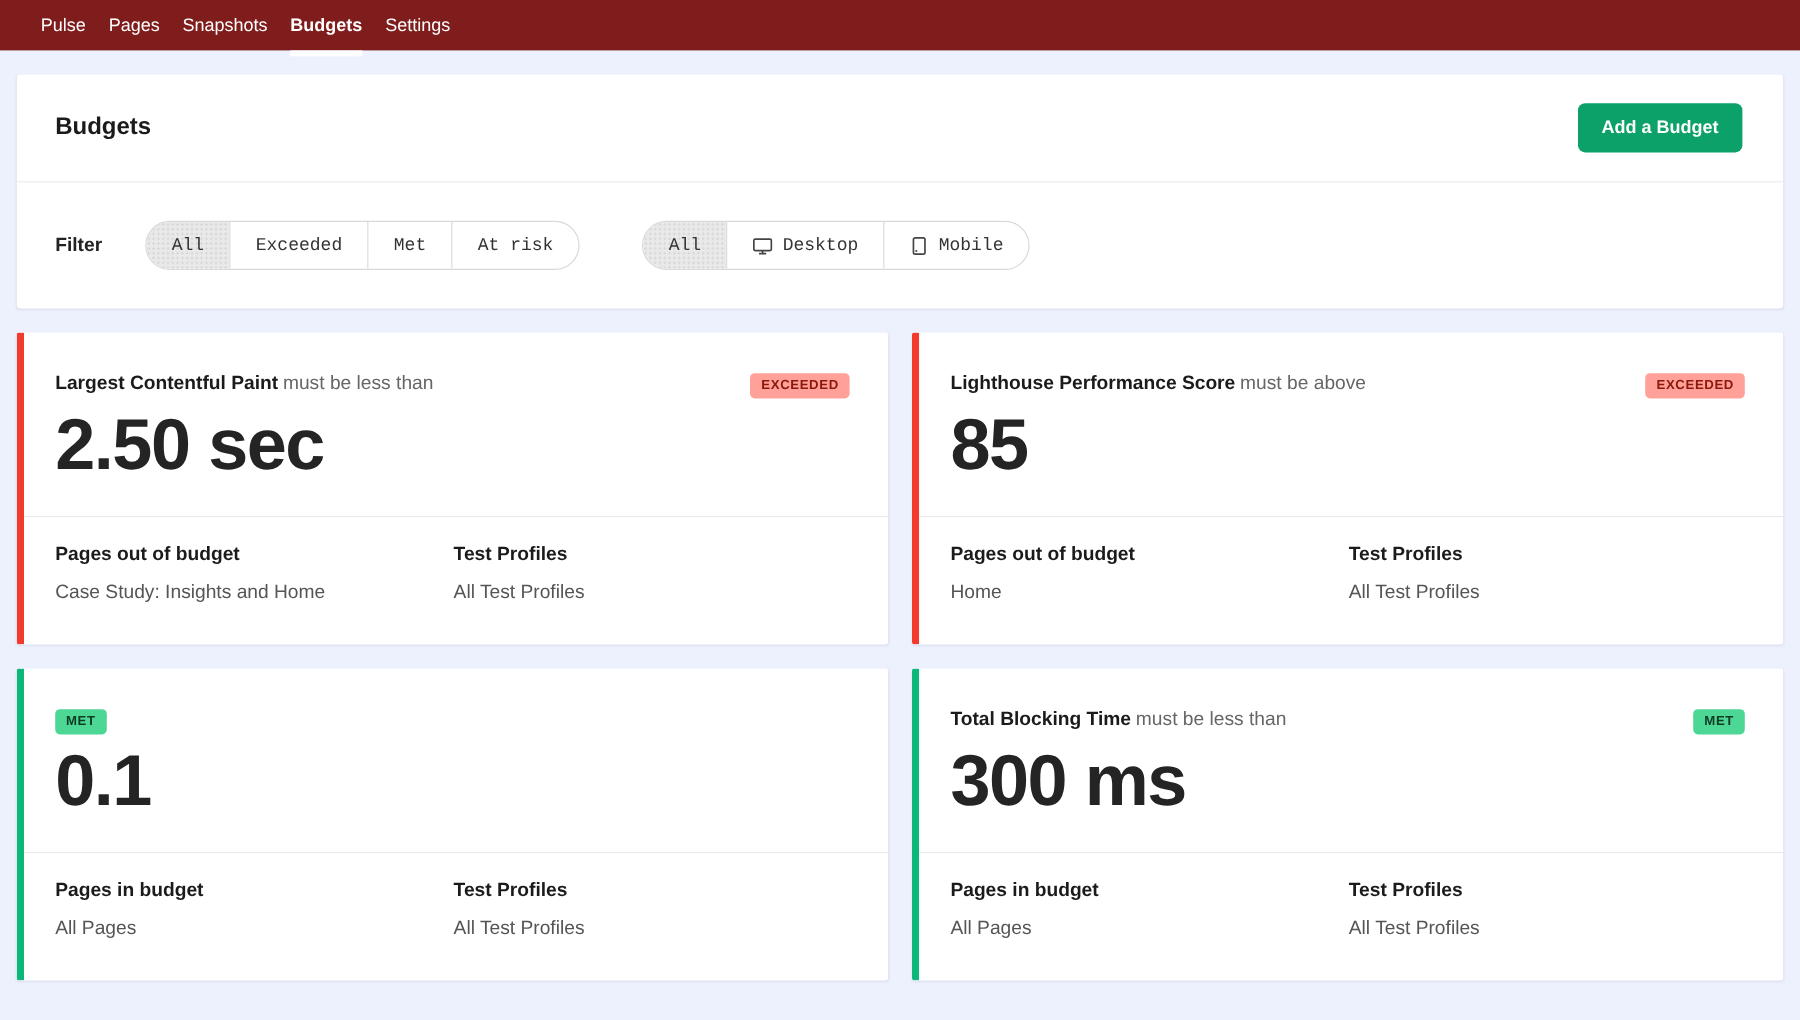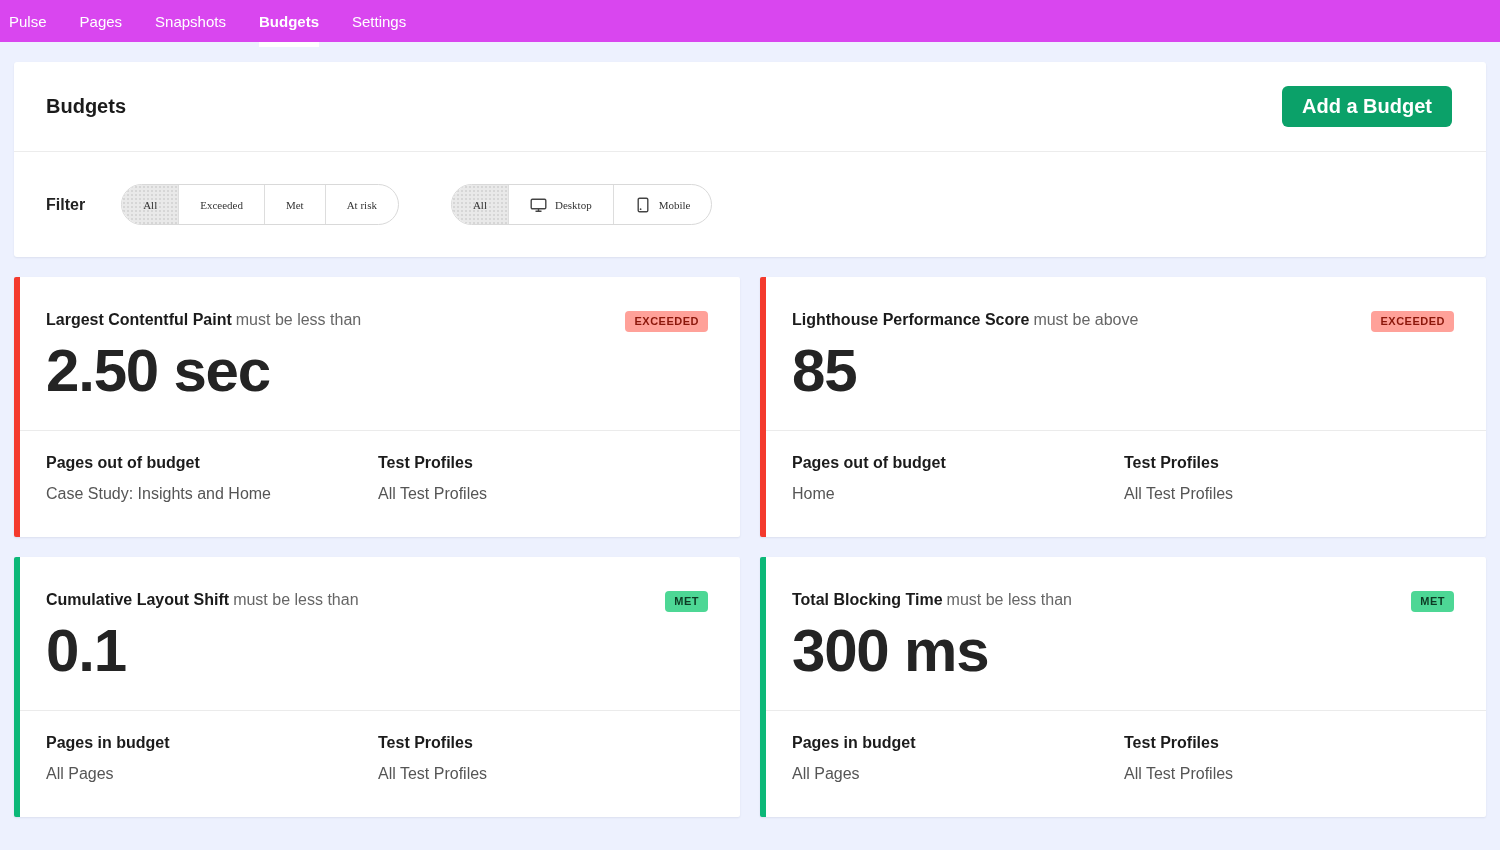--- a/index.html
+++ b/index.html
@@ -7,25 +7,25 @@
   body {
     font-family: "Liberation Sans", "DejaVu Sans", sans-serif;
     background: #edf1fe;
     overflow: hidden;
     color: #1b1b1b;
   }
 
   
   .topnav {
     height: 42px;
-    background: #d946ef;
+    background: #7f1d1d;
     display: flex;
     align-items: center;
-    padding-left: 9px;
-    gap: 33px;
+    padding-left: 34px;
+    gap: 19px;
   }
   .nav-item {
     position: relative;
     color: #ffffff;
     font-size: 15px;
     font-weight: 400;
     cursor: pointer;
     white-space: nowrap;
   }
   .nav-item.active { font-weight: 700; }
@@ -56,21 +56,21 @@
   }
   .page-title { font-size: 20px; font-weight: 700; color: #1b1b1b; }
   .btn-primary {
     background: #0ba169;
     color: #ffffff;
     border: none;
     border-radius: 6px;
     height: 41px;
     padding: 0 20px;
     font-family: inherit;
-    font-size: 20px;
+    font-size: 15px;
     font-weight: 700;
     cursor: pointer;
   }
 
   .panel-filter {
     height: 105px;
     display: flex;
     align-items: center;
     padding: 0 32px;
     gap: 20px;
@@ -86,22 +86,22 @@
     background: #ffffff;
   }
   .segmented + .segmented { margin-left: 32px; }
   .segment {
     display: flex;
     align-items: center;
     gap: 8px;
     border: none;
     background: transparent;
     padding: 0 21px;
-    font-family: Liberation Serif, serif;
-    font-size: 11px;
+    font-family: Liberation Mono, monospace;
+    font-size: 15px;
     color: #333333;
     cursor: pointer;
     white-space: nowrap;
   }
   .segment + .segment { border-left: 1px solid #dddddd; }
   .segment.selected {
     background-color: #e9e9e9;
     background-image: radial-gradient(circle, #d6d6d6 0.8px, transparent 0.9px);
     background-size: 4px 4px;
   }
@@ -267,23 +267,20 @@
         <div class="footer-col">
           <div class="footer-label">Test Profiles</div>
           <div class="footer-value">All Test Profiles</div>
         </div>
       </div>
     </article>
 
     <article class="card met">
       <div class="card-main">
         <div class="card-title-row">
-          <div class="card-title">
-            <strong>Cumulative Layout Shift</strong><span class="cond">must be less than</span>
-          </div>
           <span class="badge met">MET</span>
         </div>
         <div class="card-value">0.1</div>
       </div>
       <div class="card-footer">
         <div class="footer-col">
           <div class="footer-label">Pages in budget</div>
           <div class="footer-value">All Pages</div>
         </div>
         <div class="footer-col">

